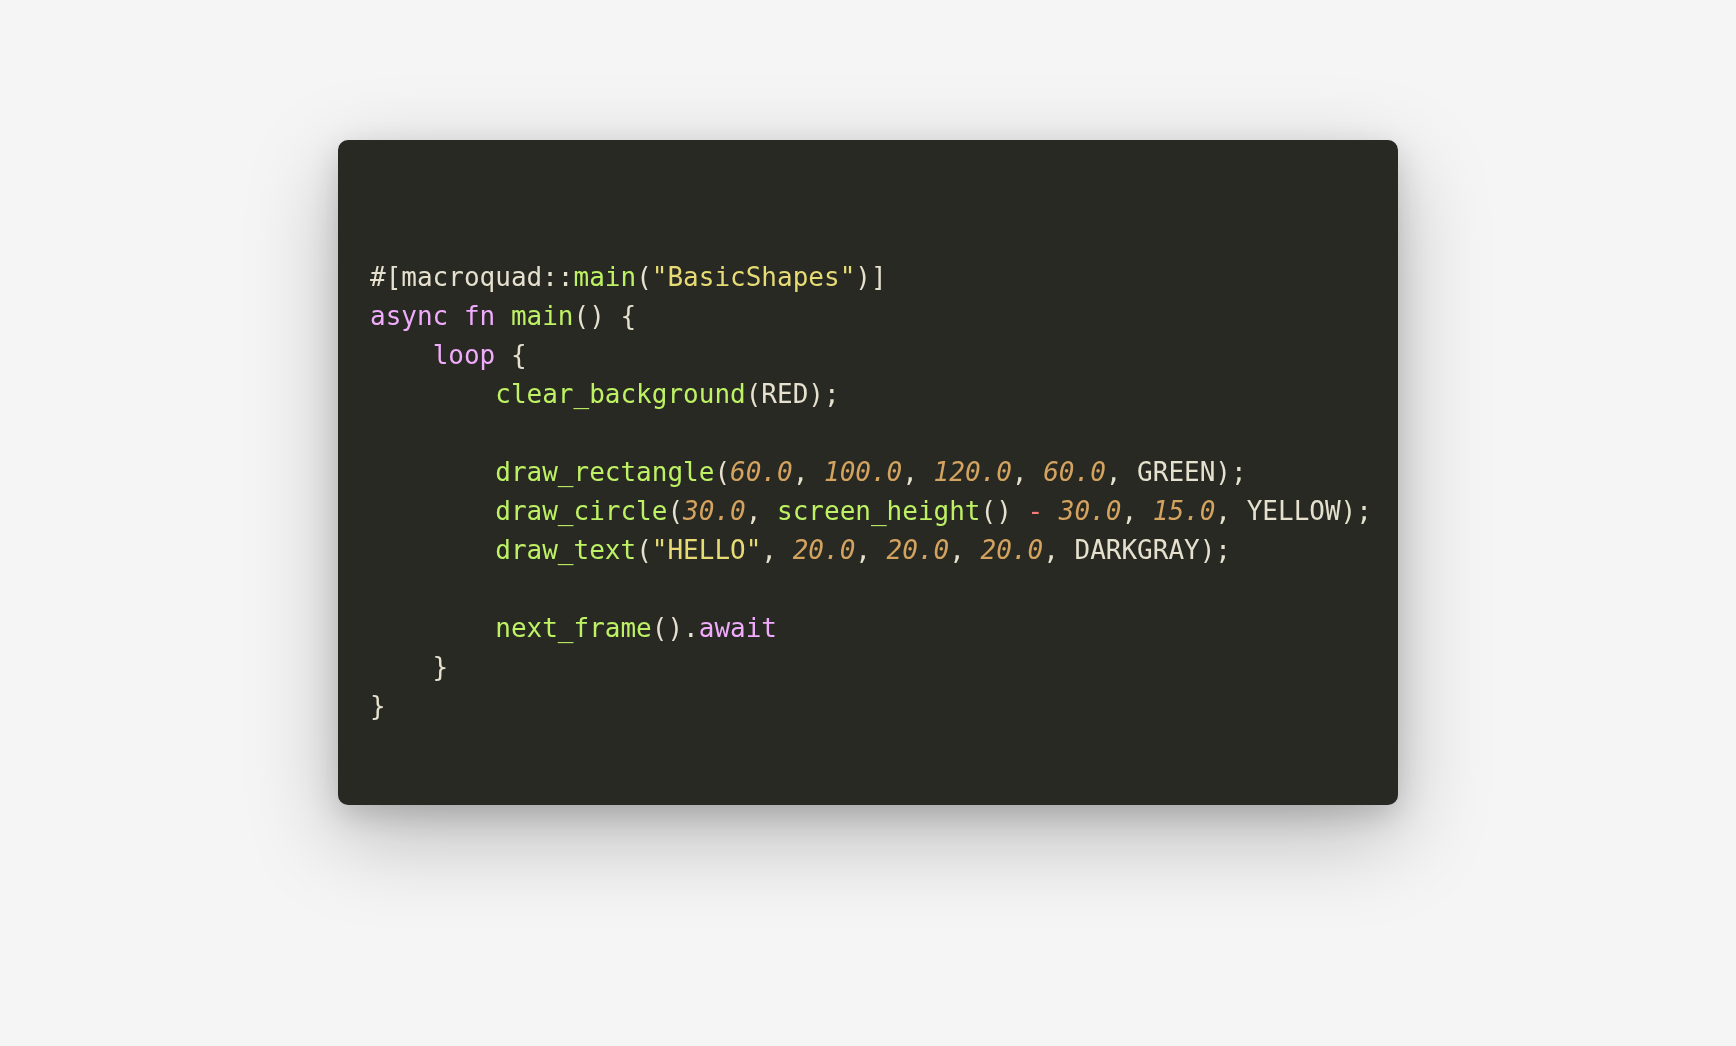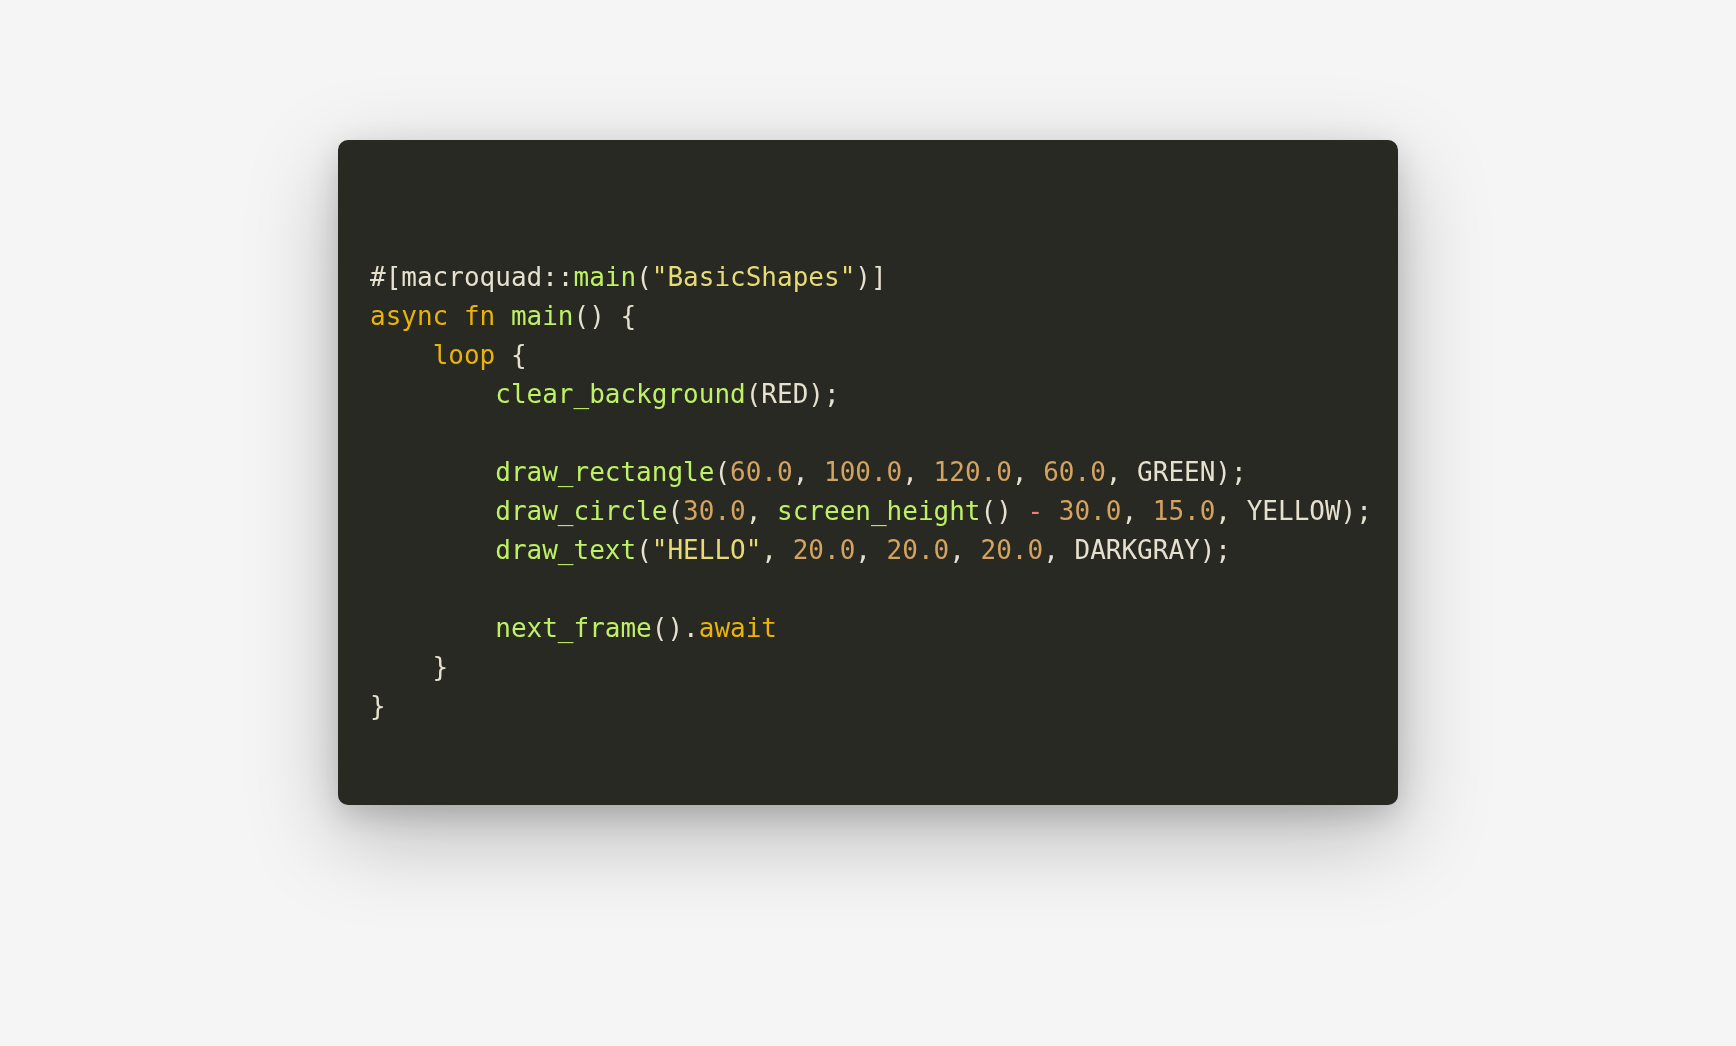--- a/index.html
+++ b/index.html
@@ -23,24 +23,24 @@
       padding: 40px 32px;
       width: 1060px;
       box-shadow: 0 30px 90px rgba(0,0,0,0.25), 0 10px 30px rgba(0,0,0,0.15);
       font-size: 26px;
       line-height: 1.5;
       color: #e6e1cf;
       white-space: pre;
       overflow: hidden;
     }
     .plain { color: #e6e1cf; }
-    .kw { color: #eab308; }
+    .kw { color: #f0abfc; }
     .fn { color: #bef264; }
     .str { color: #e6db74; }
-    .num { color: #d3a35f; }
+    .num { color: #d3a35f; font-style: italic; }
     .op { color: #f97b77; }
   </style>
 </head>
 <body>
 
 <div class="code-block">
   <div id="code-content"><div><span class="plain">#[</span><span class="plain">macroquad</span><span class="plain">::</span><span class="fn">main</span><span class="plain">(</span><span class="str">"BasicShapes"</span><span class="plain">)]</span></div><div><span class="kw">async</span><span class="plain"> </span><span class="kw">fn</span><span class="plain"> </span><span class="fn">main</span><span class="plain">() {</span></div><div><span class="plain">    </span><span class="kw">loop</span><span class="plain"> {</span></div><div><span class="plain">        </span><span class="fn">clear_background</span><span class="plain">(RED);</span></div><div>&nbsp;</div><div><span class="plain">        </span><span class="fn">draw_rectangle</span><span class="plain">(</span><span class="num">60.0</span><span class="plain">, </span><span class="num">100.0</span><span class="plain">, </span><span class="num">120.0</span><span class="plain">, </span><span class="num">60.0</span><span class="plain">, GREEN);</span></div><div><span class="plain">        </span><span class="fn">draw_circle</span><span class="plain">(</span><span class="num">30.0</span><span class="plain">, </span><span class="fn">screen_height</span><span class="plain">() </span><span class="op">-</span><span class="plain"> </span><span class="num">30.0</span><span class="plain">, </span><span class="num">15.0</span><span class="plain">, YELLOW);</span></div><div><span class="plain">        </span><span class="fn">draw_text</span><span class="plain">(</span><span class="str">"HELLO"</span><span class="plain">, </span><span class="num">20.0</span><span class="plain">, </span><span class="num">20.0</span><span class="plain">, </span><span class="num">20.0</span><span class="plain">, DARKGRAY);</span></div><div>&nbsp;</div><div><span class="plain">        </span><span class="fn">next_frame</span><span class="plain">().</span><span class="kw">await</span></div><div><span class="plain">    }</span></div><div><span class="plain">}</span></div></div>
 </div>
 
 </body></html>

